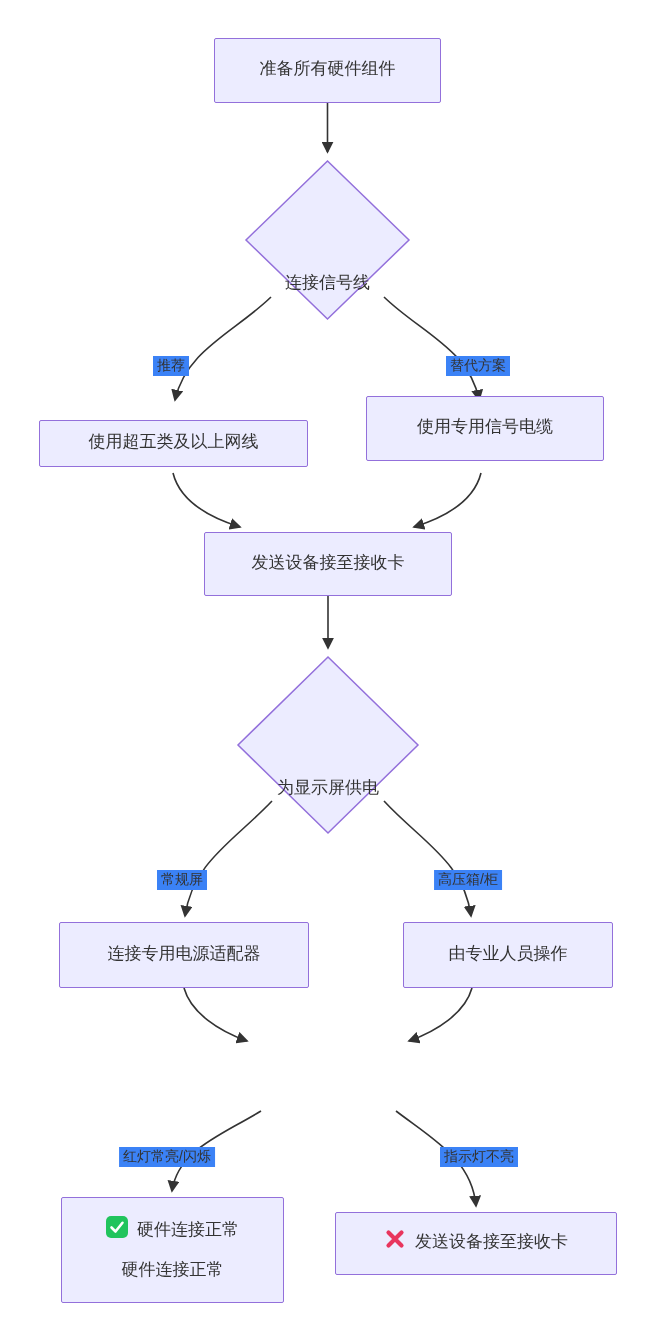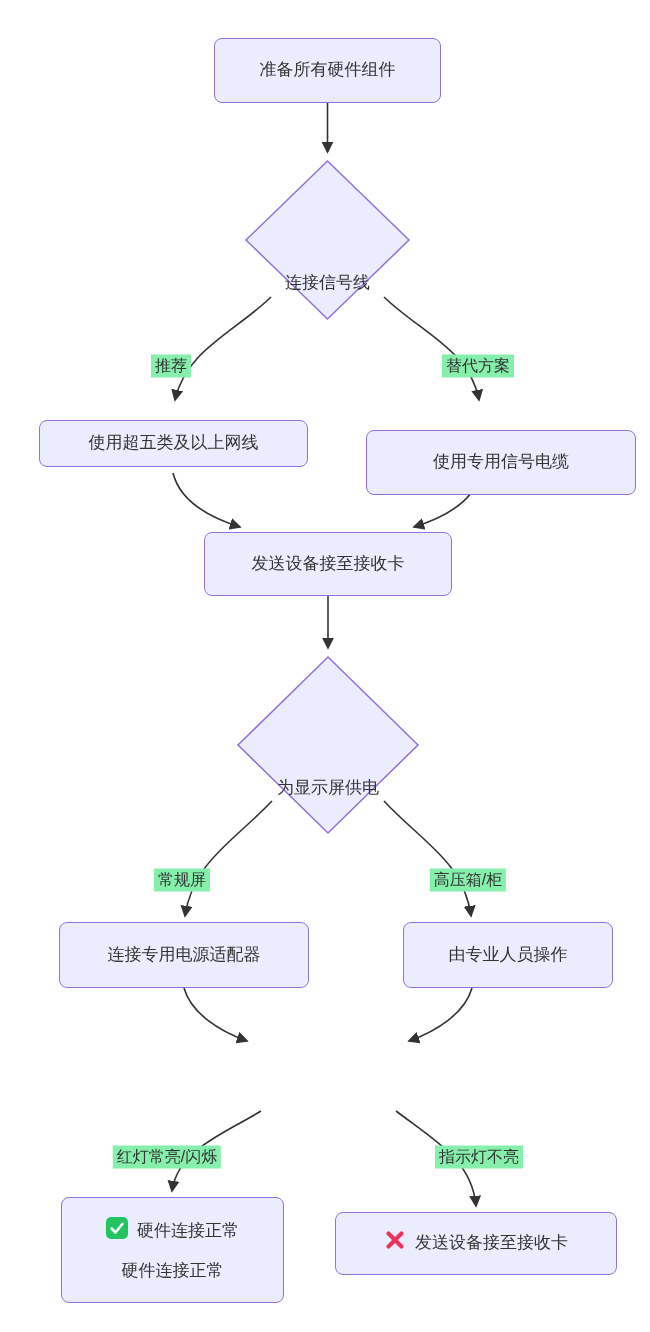--- a/index.html
+++ b/index.html
@@ -21,43 +21,44 @@
     left: 0;
     top: 0;
     width: 650px;
     height: 1332px;
   }
   .node {
     position: absolute;
     box-sizing: border-box;
     background: #ECECFF;
     border: 1.5px solid #9370DB;
-    border-radius: 8px;
+    border-radius: 2px;
     display: flex;
     align-items: center;
     justify-content: center;
     font-size: 17px;
     line-height: 1.45;
     color: #333333;
     text-align: center;
+    font-family: Liberation Mono, monospace;
   }
   .diamond-label {
     position: absolute;
     transform: translate(-50%, -50%);
     font-size: 17px;
     color: #333333;
     white-space: nowrap;
     margin-top: 42px;
   }
   .edge-label {
     position: absolute;
     transform: translate(-50%, -50%);
-    background: #86efac;
+    background: #3b82f6;
     padding: 1px 4px;
-    font-size: 16px;
+    font-size: 14px;
     color: #333333;
     white-space: nowrap;
   }
   .node-line {
     display: flex;
     align-items: center;
     justify-content: center;
     gap: 9px;
   }
   .node-multiline {
@@ -102,21 +103,21 @@
   </svg>
 
   <div class="node" style="left:214px; top:38px; width:227px; height:65px;">准备所有硬件组件</div>
 
   <div class="diamond-label" style="left:327.5px; top:240px;">连接信号线</div>
 
   <div class="edge-label" style="left:171px; top:366px;">推荐</div>
   <div class="edge-label" style="left:478px; top:366px;">替代方案</div>
 
   <div class="node" style="left:39px; top:420px; width:269px; height:47px;">使用超五类及以上网线</div>
-  <div class="node" style="left:366px; top:430px; width:270px; height:65px;">使用专用信号电缆</div>
+  <div class="node" style="left:366px; top:396px; width:238px; height:65px;">使用专用信号电缆</div>
 
   <div class="node" style="left:204px; top:532px; width:248px; height:64px;">发送设备接至接收卡</div>
 
   <div class="diamond-label" style="left:328px; top:745px;">为显示屏供电</div>
 
   <div class="edge-label" style="left:182px; top:880px;">常规屏</div>
   <div class="edge-label" style="left:468px; top:880px;">高压箱/柜</div>
 
   <div class="node" style="left:59px; top:922px; width:250px; height:66px;">连接专用电源适配器</div>
   <div class="node" style="left:367px; top:922px; width:210px; height:66px;margin-left:36px;">由专业人员操作</div>

